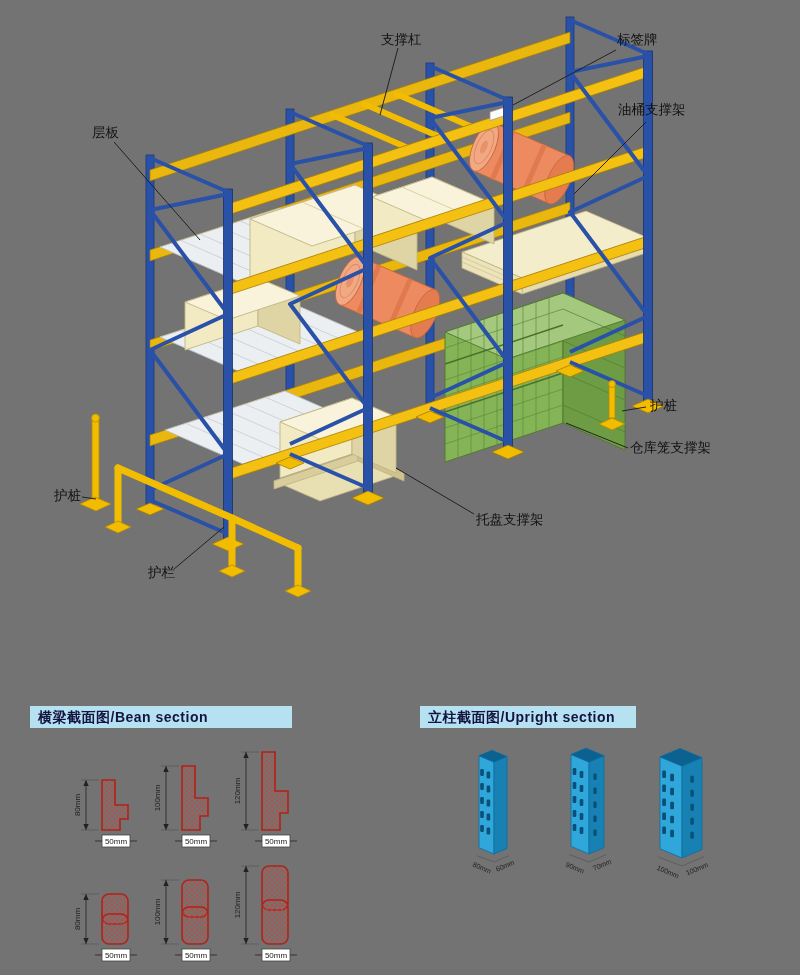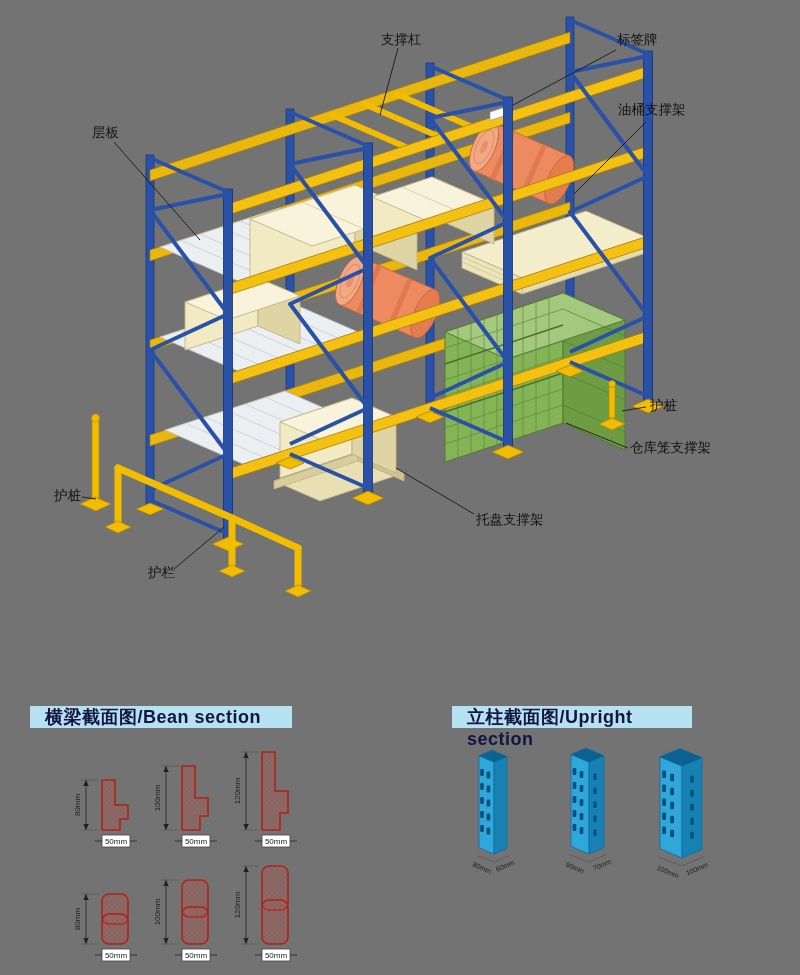--- a/index.html
+++ b/index.html
@@ -3,21 +3,21 @@
 <meta charset="utf-8">
 <style>
   html,body{margin:0;padding:0;background:#fff;}
   .page{position:relative;width:800px;height:975px;background:#737373;overflow:hidden;
         font-family:"Liberation Sans",sans-serif;}
   .page svg{position:absolute;}
   .callout{font:13.5px "Liberation Sans",sans-serif;fill:#111;}
   .dimtext{font:8px "Liberation Sans",sans-serif;fill:#222;}
   .dimtext-s{font:7px "Liberation Sans",sans-serif;fill:#222;}
   .panel-header{position:absolute;height:22px;background:#b5e1f1;color:#141441;
-        font-weight:bold;font-size:18px;line-height:22px;padding-left:15px;
+        font-weight:bold;font-size:14px;line-height:22px;padding-left:8px;
         box-sizing:border-box;letter-spacing:.5px;}
   .redline{stroke:#b02318;stroke-width:1.6;fill:url(#hatchR);stroke-linejoin:miter;}
   .dline{stroke:#333;stroke-width:1;}
   .tick{stroke:#555;stroke-width:.7;}
 </style>
 </head>
 <body>
 
 <div class="page">
 
@@ -241,21 +241,21 @@
     <text class="callout" x="92" y="137">层板</text>
     <text class="callout" x="650" y="410">护桩</text>
     <text class="callout" x="630" y="452">仓库笼支撑架</text>
     <text class="callout" x="476" y="524">托盘支撑架</text>
     <text class="callout" x="54" y="500">护桩</text>
     <text class="callout" x="148" y="577">护栏</text>
   </g>
 </svg>
 
 <div class="panel-header" style="left:30px;top:706px;width:262px">横梁截面图/Bean section</div>
-<div class="panel-header" style="left:452px;top:706px;width:240px">立柱截面图/Upright section</div>
+<div class="panel-header" style="left:420px;top:706px;width:216px">立柱截面图/Upright section</div>
 
 <svg style="left:72px;top:746px" width="86" height="112" viewBox="0 0 86 112">
   <line class="dline" x1="14" y1="34" x2="14" y2="84"></line>
   <polygon points="14,34 11.3,40 16.7,40" fill="#222"></polygon>
       <polygon points="14,84 11.3,78 16.7,78" fill="#222"></polygon>
   <line class="tick" x1="9" y1="34" x2="27" y2="34"></line>
       <line class="tick" x1="9" y1="84" x2="27" y2="84"></line>
   <text class="dimtext" text-anchor="middle" transform="translate(8,59) rotate(-90)">80mm</text>
   <path class="redline" d="M30,34 h13 v25 h13 v14 h-8 v11 h-18 Z"></path>
   <rect x="30" y="89" width="28" height="12" fill="#fff" stroke="#444" stroke-width="0.8"></rect>

